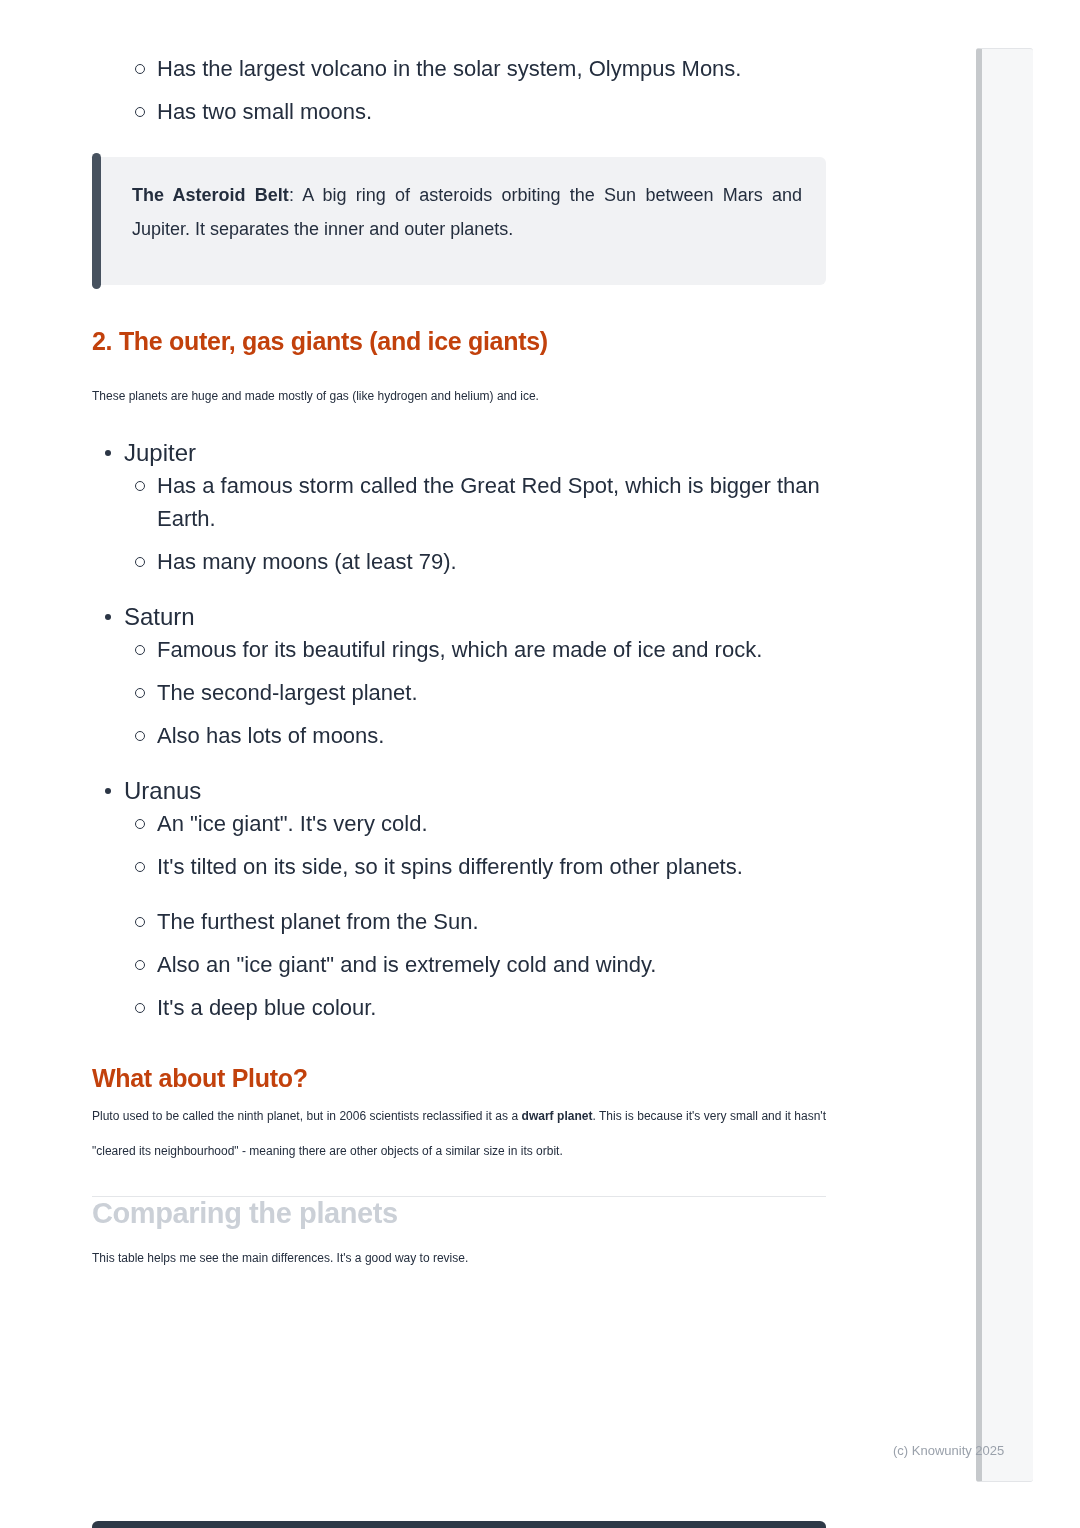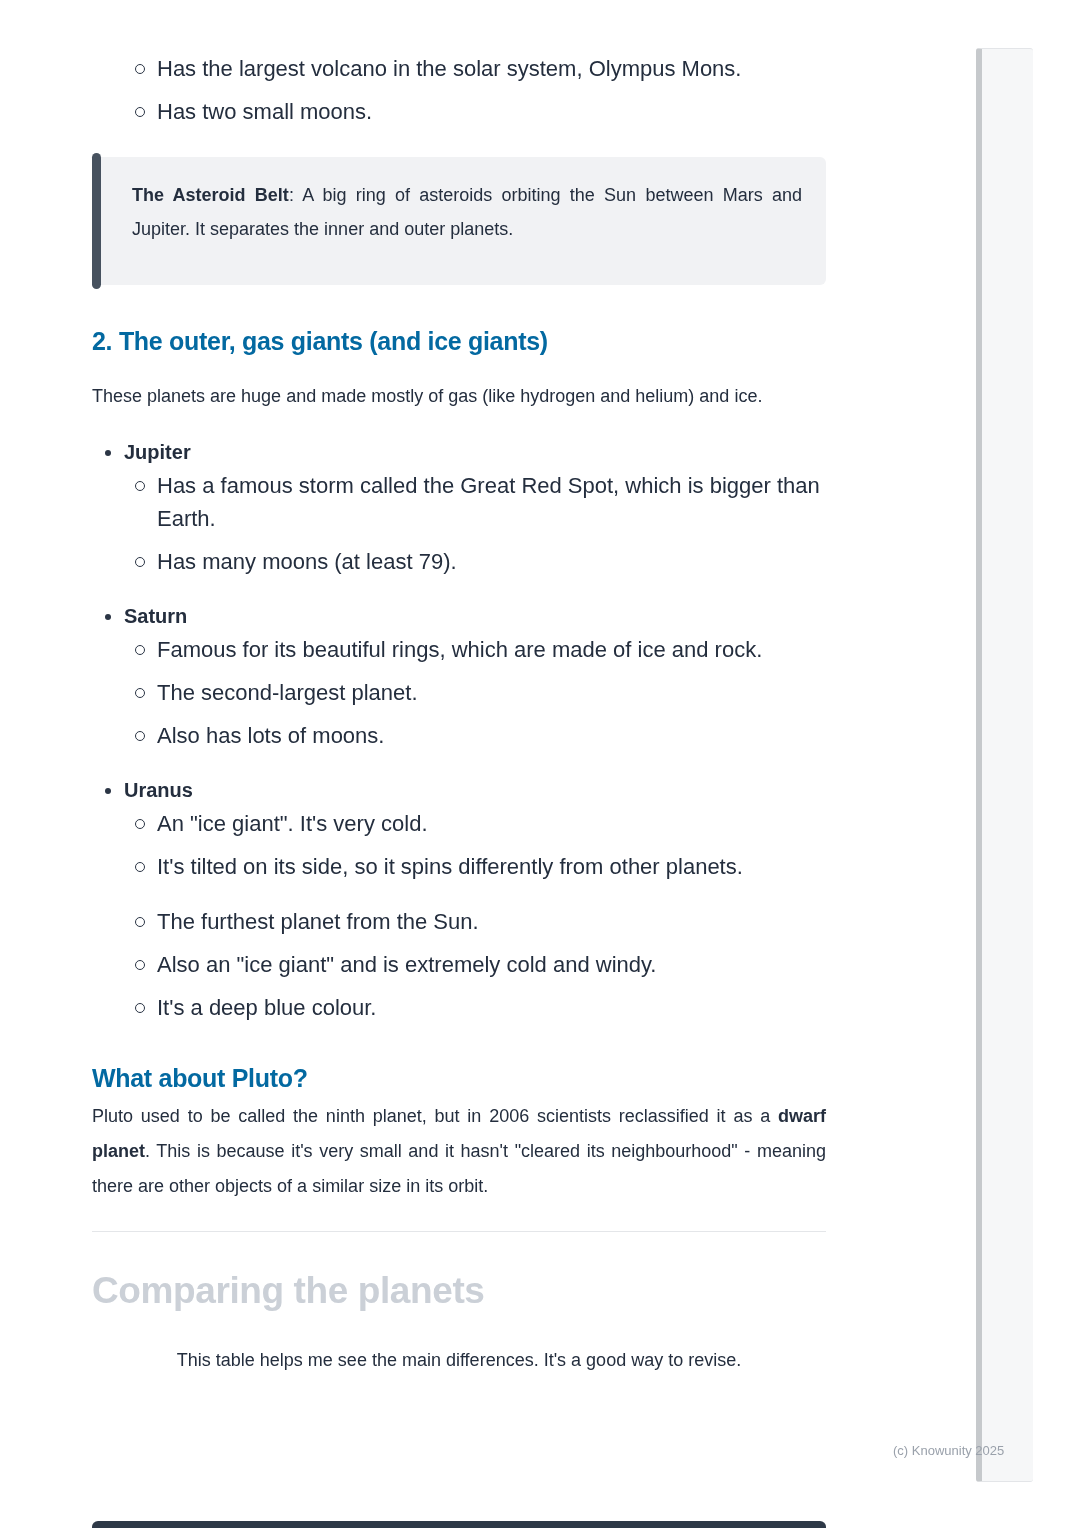--- a/index.html
+++ b/index.html
@@ -40,22 +40,22 @@
     border-radius: 50%;
     background: transparent;
   }
   .mars-list { margin-top: 52px; }
   .planets { margin-top: 23px; }
   .planet { margin-top: 22px; }
   .planet:first-child { margin-top: 0; }
   .planet-name {
     position: relative;
     padding-left: 32px;
-    font-size: 20px;
-    font-weight: bold;
+    font-size: 24px;
+    font-weight: normal;
     line-height: 33px;
   }
   .planet-name::before {
     content: "";
     position: absolute;
     left: 13px;
     top: 13.5px;
     width: 6px;
     height: 6px;
     border-radius: 50%;
@@ -82,45 +82,44 @@
     font-size: 18px;
     line-height: 34px;
     text-align: justify;
   }
   
   h2 {
     margin-top: 43px;
     font-size: 25px;
     line-height: 27px;
     font-weight: bold;
-    color: #0369a1;
+    color: #c2410c;
     letter-spacing: -0.3px;
   }
   h2.pluto-heading { margin-top: 41px; }
   h1 {
-    margin-top: 43px;
-    font-size: 37px;
+    font-size: 29px;
     line-height: 32px;
     font-weight: bold;
     color: #cbd0d7;
     letter-spacing: -0.4px;
   }
   .para {
     margin-top: 24px;
-    font-size: 18px;
+    font-size: 12px;
     line-height: 34px;
   }
   .justify { text-align: justify; }
   .pluto-para { margin-top: 7px; line-height: 35px; }
   hr.divider {
     border: none;
     border-top: 1px solid #e4e6e9;
     margin-top: 27px;
   }
-  .final-para { margin-top: 36px; text-align: center; }
+  .final-para { margin-top: 12px; }
   b, strong { font-weight: bold; }
   
   .table-peek {
     position: absolute;
     left: 92px;
     top: 1521px;
     width: 734px;
     height: 12px;
     background: #2e3947;
     border-radius: 6px 6px 0 0;

